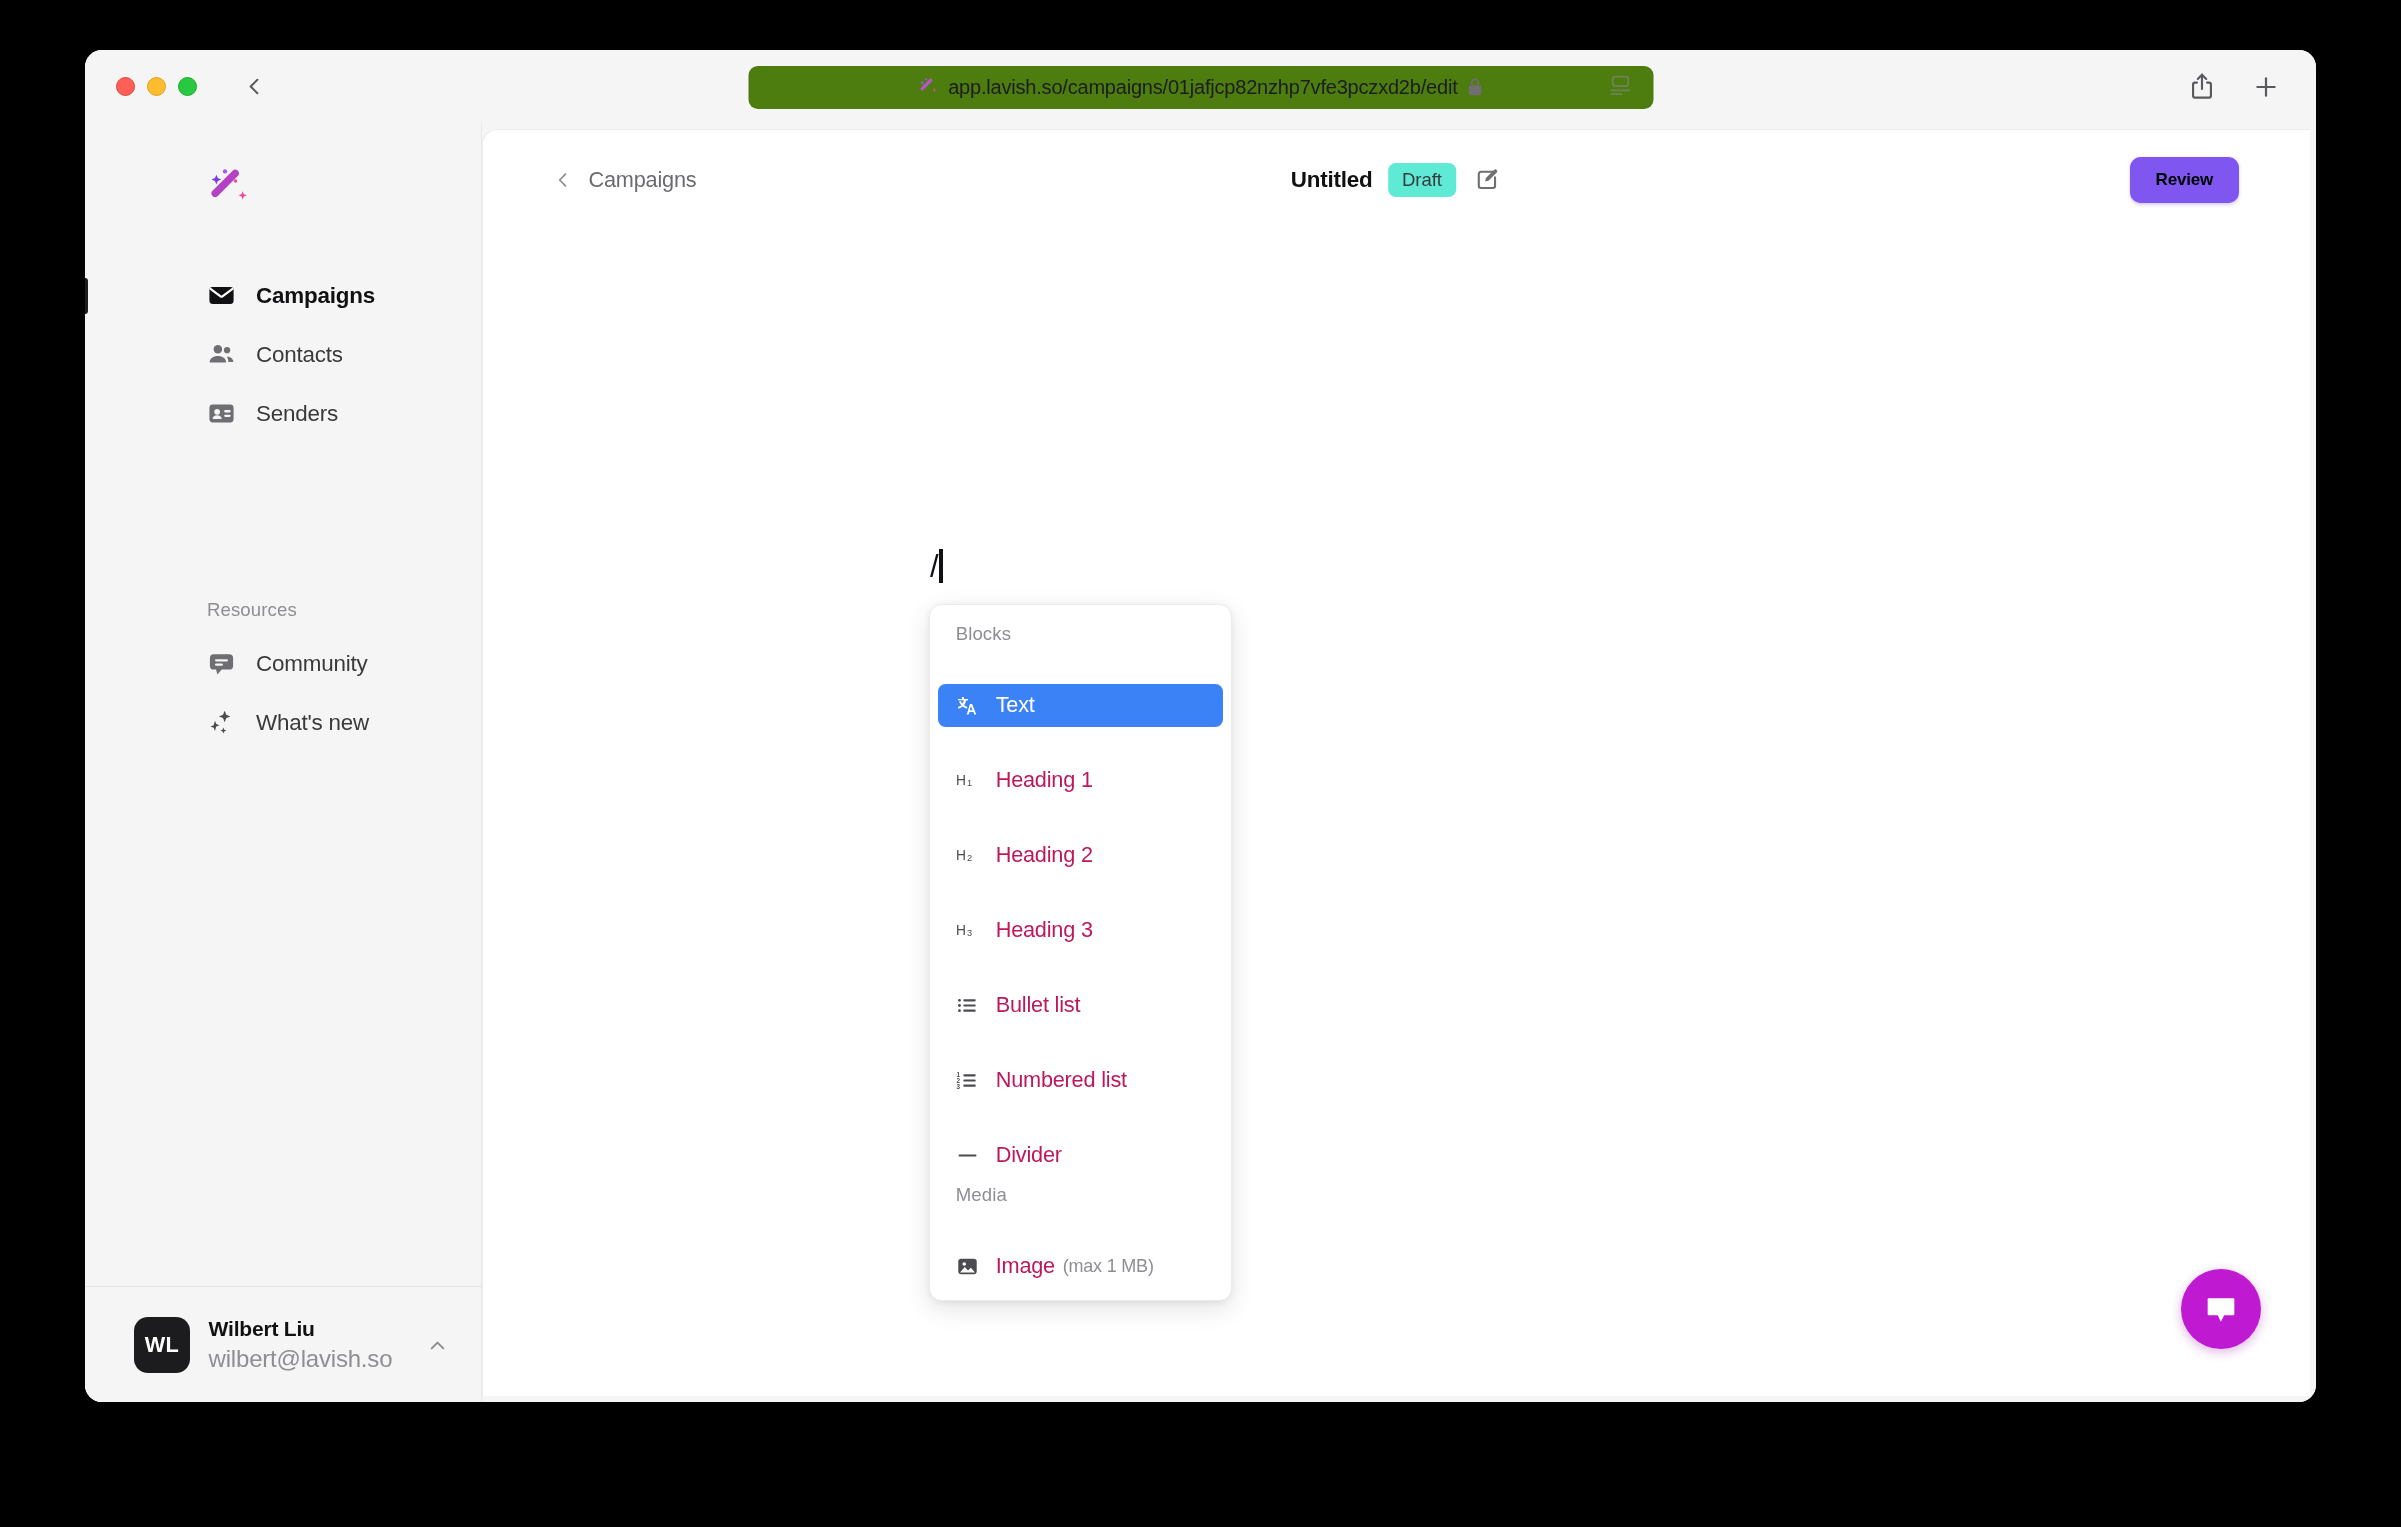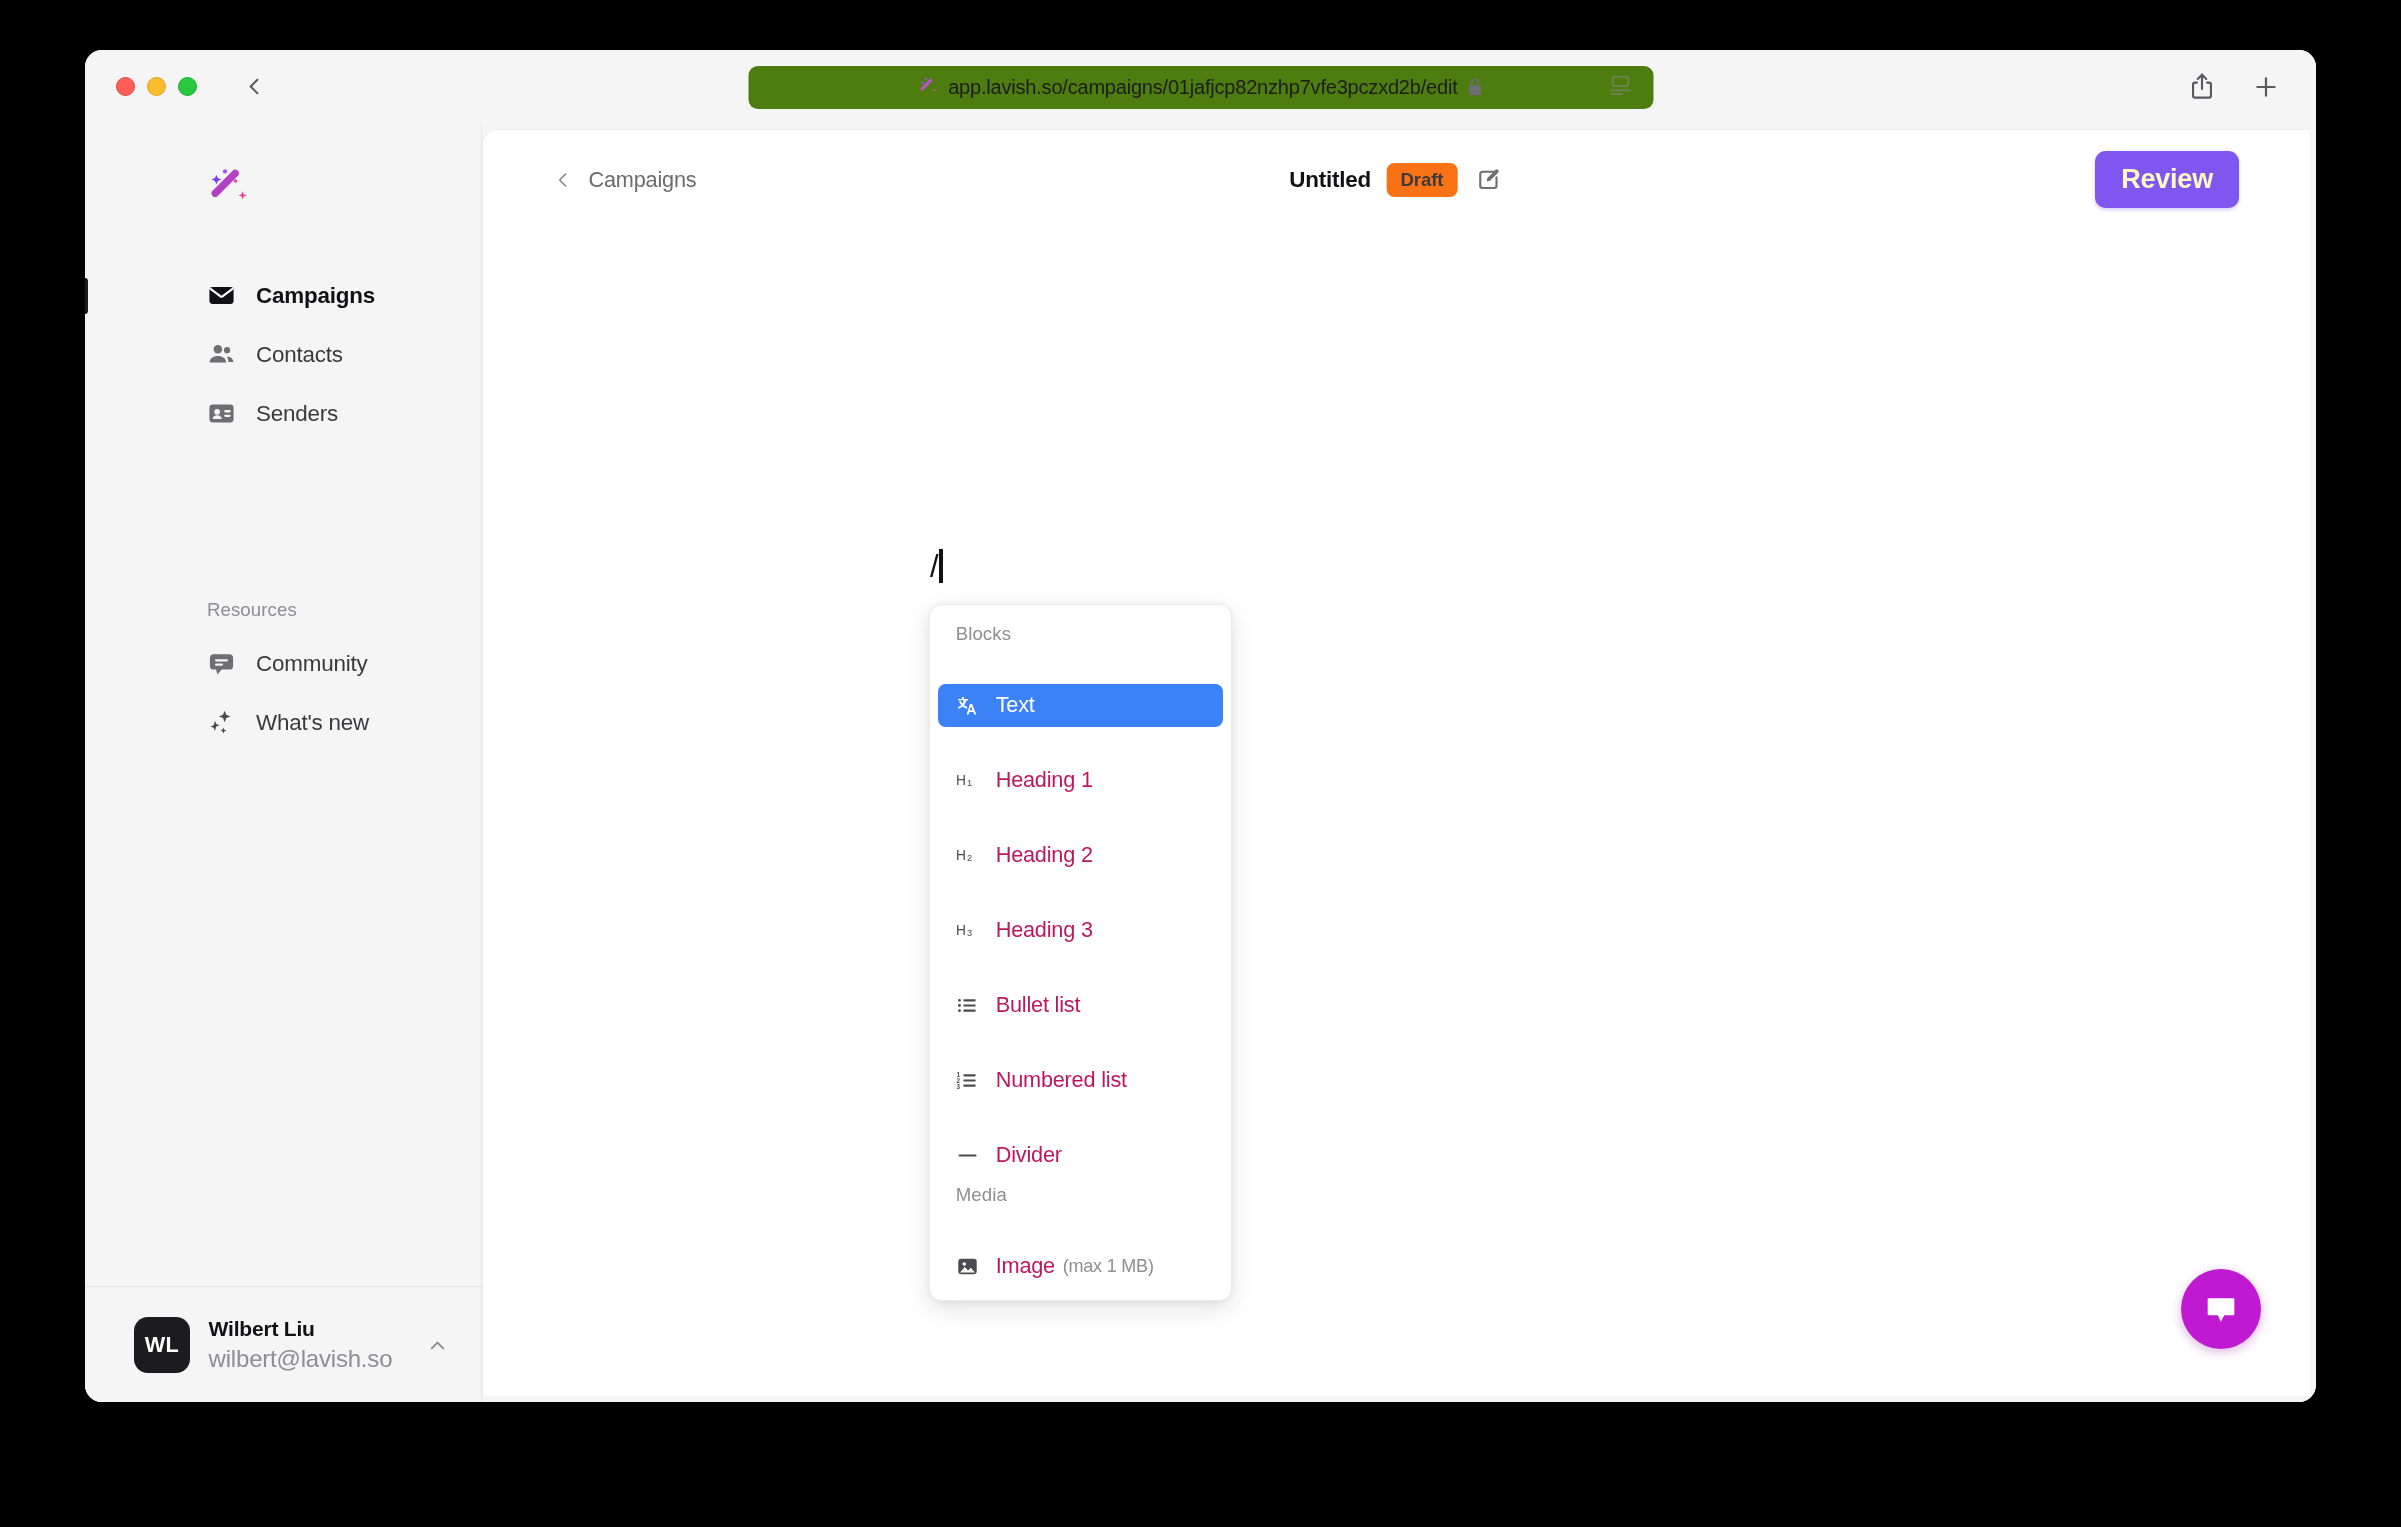--- a/index.html
+++ b/index.html
@@ -177,32 +177,32 @@
   }
   #breadcrumb-label { font-size: 21.7px; color: #6b6b70; letter-spacing: -0.2px; }
 
   #doc-title-group {
     position: absolute; left: 50%;
     transform: translateX(-50%);
     display: flex; align-items: center; gap: 15.5px;
   }
   #doc-title { font-size: 22.4px; font-weight: 700; color: #111113; letter-spacing: -0.2px; }
   #status-badge {
-    background: #f97316; color: #3a3a3c;
-    font-size: 18.6px; font-weight: 700;
+    background: #5eead4; color: #3a3a3c;
+    font-size: 18.6px; font-weight: 400;
     padding: 6.2px 14px; border-radius: 7.7px;
     letter-spacing: -0.1px;
   }
   #edit-title-btn { width: 31px; height: 31px; display:flex; align-items:center; justify-content:center; cursor:pointer; }
 
   #review-button {
     position: absolute; right: 71px;
     background: #7f56f0;
-    color: #fef9c3;
-    font-size: 27px; font-weight: 600;
+    color: #000000;
+    font-size: 17px; font-weight: 600;
     padding: 13px 26px;
     border: none;
     border-radius: 10.8px;
     cursor: pointer;
     letter-spacing: -0.2px;
     box-shadow: 0 1.5px 3.9px rgba(100,60,220,.25);
     font-family: "Liberation Sans", sans-serif;
   }
 
   

